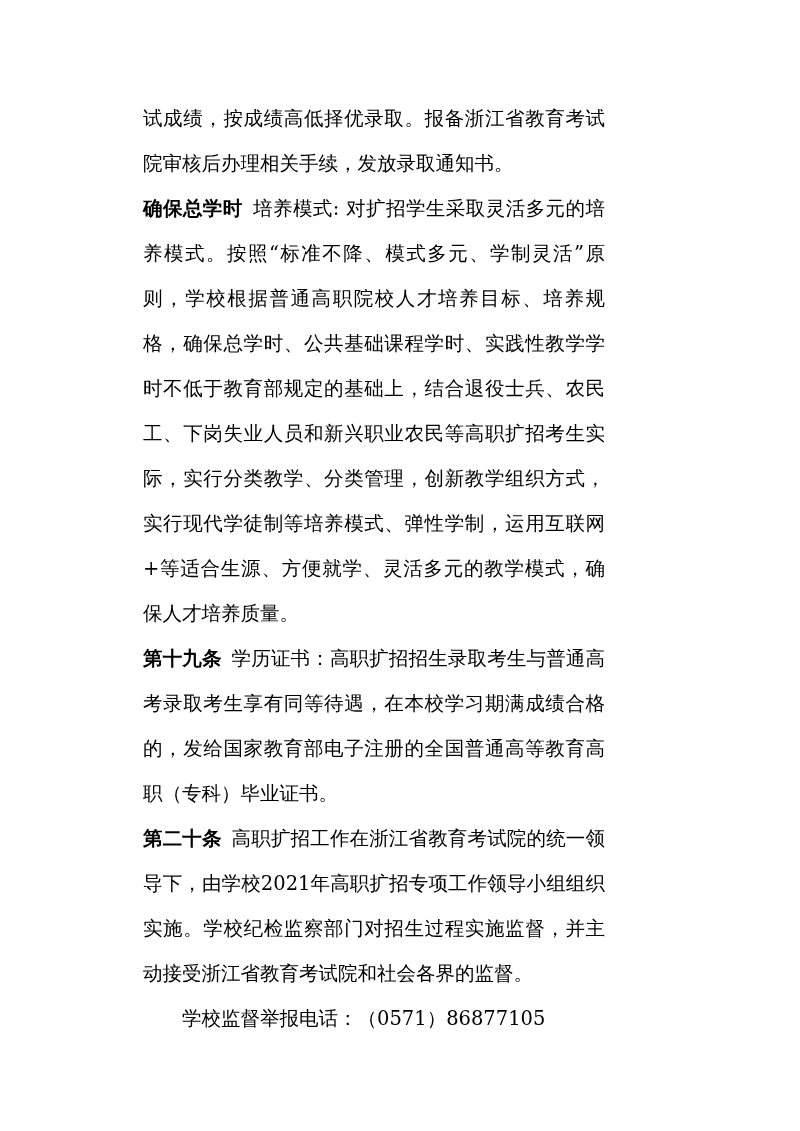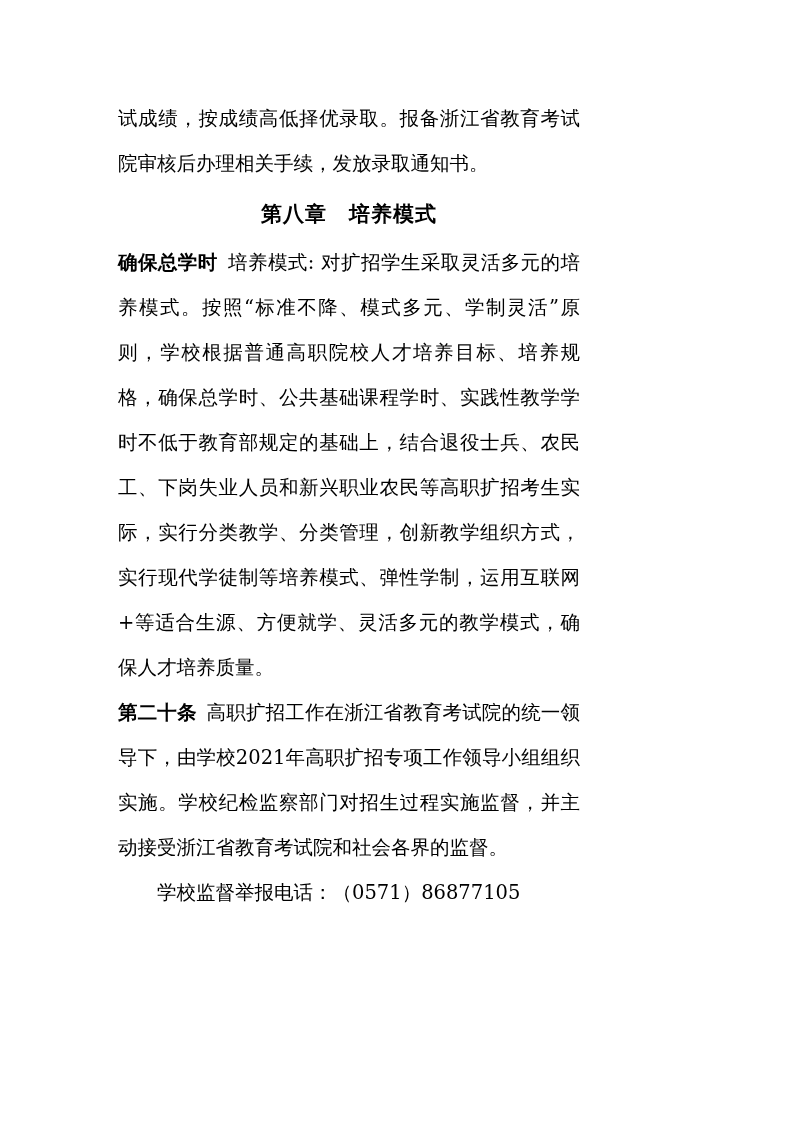--- a/index.html
+++ b/index.html
@@ -14,20 +14,21 @@
     color: #000000;
     overflow: hidden;
   }
   .page {
     position: relative;
     width: 688px;
     height: 1131px;
     box-sizing: border-box;
     padding: 96px 108px 60px 118px;
     background: #ffffff;
+    margin-left: 25px;
   }
   .doc-body {
     font-size: 19.5px;
     line-height: 45px;
     text-align: justify;
     text-justify: inter-ideograph;
   }
   p.para {
     margin: 0;
     text-indent: 0;
@@ -55,26 +56,28 @@
 <body>
 
 <div class="page">
   <div class="doc-body">
 
     <p class="para">
       <span>试成绩，按成绩高低择优录取。报备浙江省教育考试院审核后办理相关手续，发放录取通知书。</span>
     </p>
 
 
-    <h2 class="chapter">第八章　培养模式</h2>
 
     <p class="para">
       <span class="label">确保总学时</span><span class="nowrap-gap"></span><span>培养模式: 对扩招学生采取灵活多元的培养模式。按照“标准不降、模式多元、学制灵活”原则，学校根据普通高职院校人才培养目标、培养规格，确保总学时、公共基础课程学时、实践性教学学时不低于教育部规定的基础上，结合退役士兵、农民工、下岗失业人员和新兴职业农民等高职扩招考生实际，实行分类教学、分类管理，创新教学组织方式，实行现代学徒制等培养模式、弹性学制，运用互联网+等适合生源、方便就学、灵活多元的教学模式，确保人才培养质量。</span>
     </p>
 
+    <p class="para">
+      <span class="label">第十九条</span><span class="nowrap-gap"></span><span>学历证书：高职扩招招生录取考生与普通高考录取考生享有同等待遇，在本校学习期满成绩合格的，发给国家教育部电子注册的全国普通高等教育高职（专科）毕业证书。</span>
+    </p>
 
 
     <p class="para">
       <span class="label">第二十条</span><span class="nowrap-gap"></span><span>高职扩招工作在浙江省教育考试院的统一领导下，由学校2021年高职扩招专项工作领导小组组织实施。学校纪检监察部门对招生过程实施监督，并主动接受浙江省教育考试院和社会各界的监督。</span>
     </p>
 
     <p class="para indent">
       <span>学校监督举报电话：（0571）86877105</span>
     </p>
 

